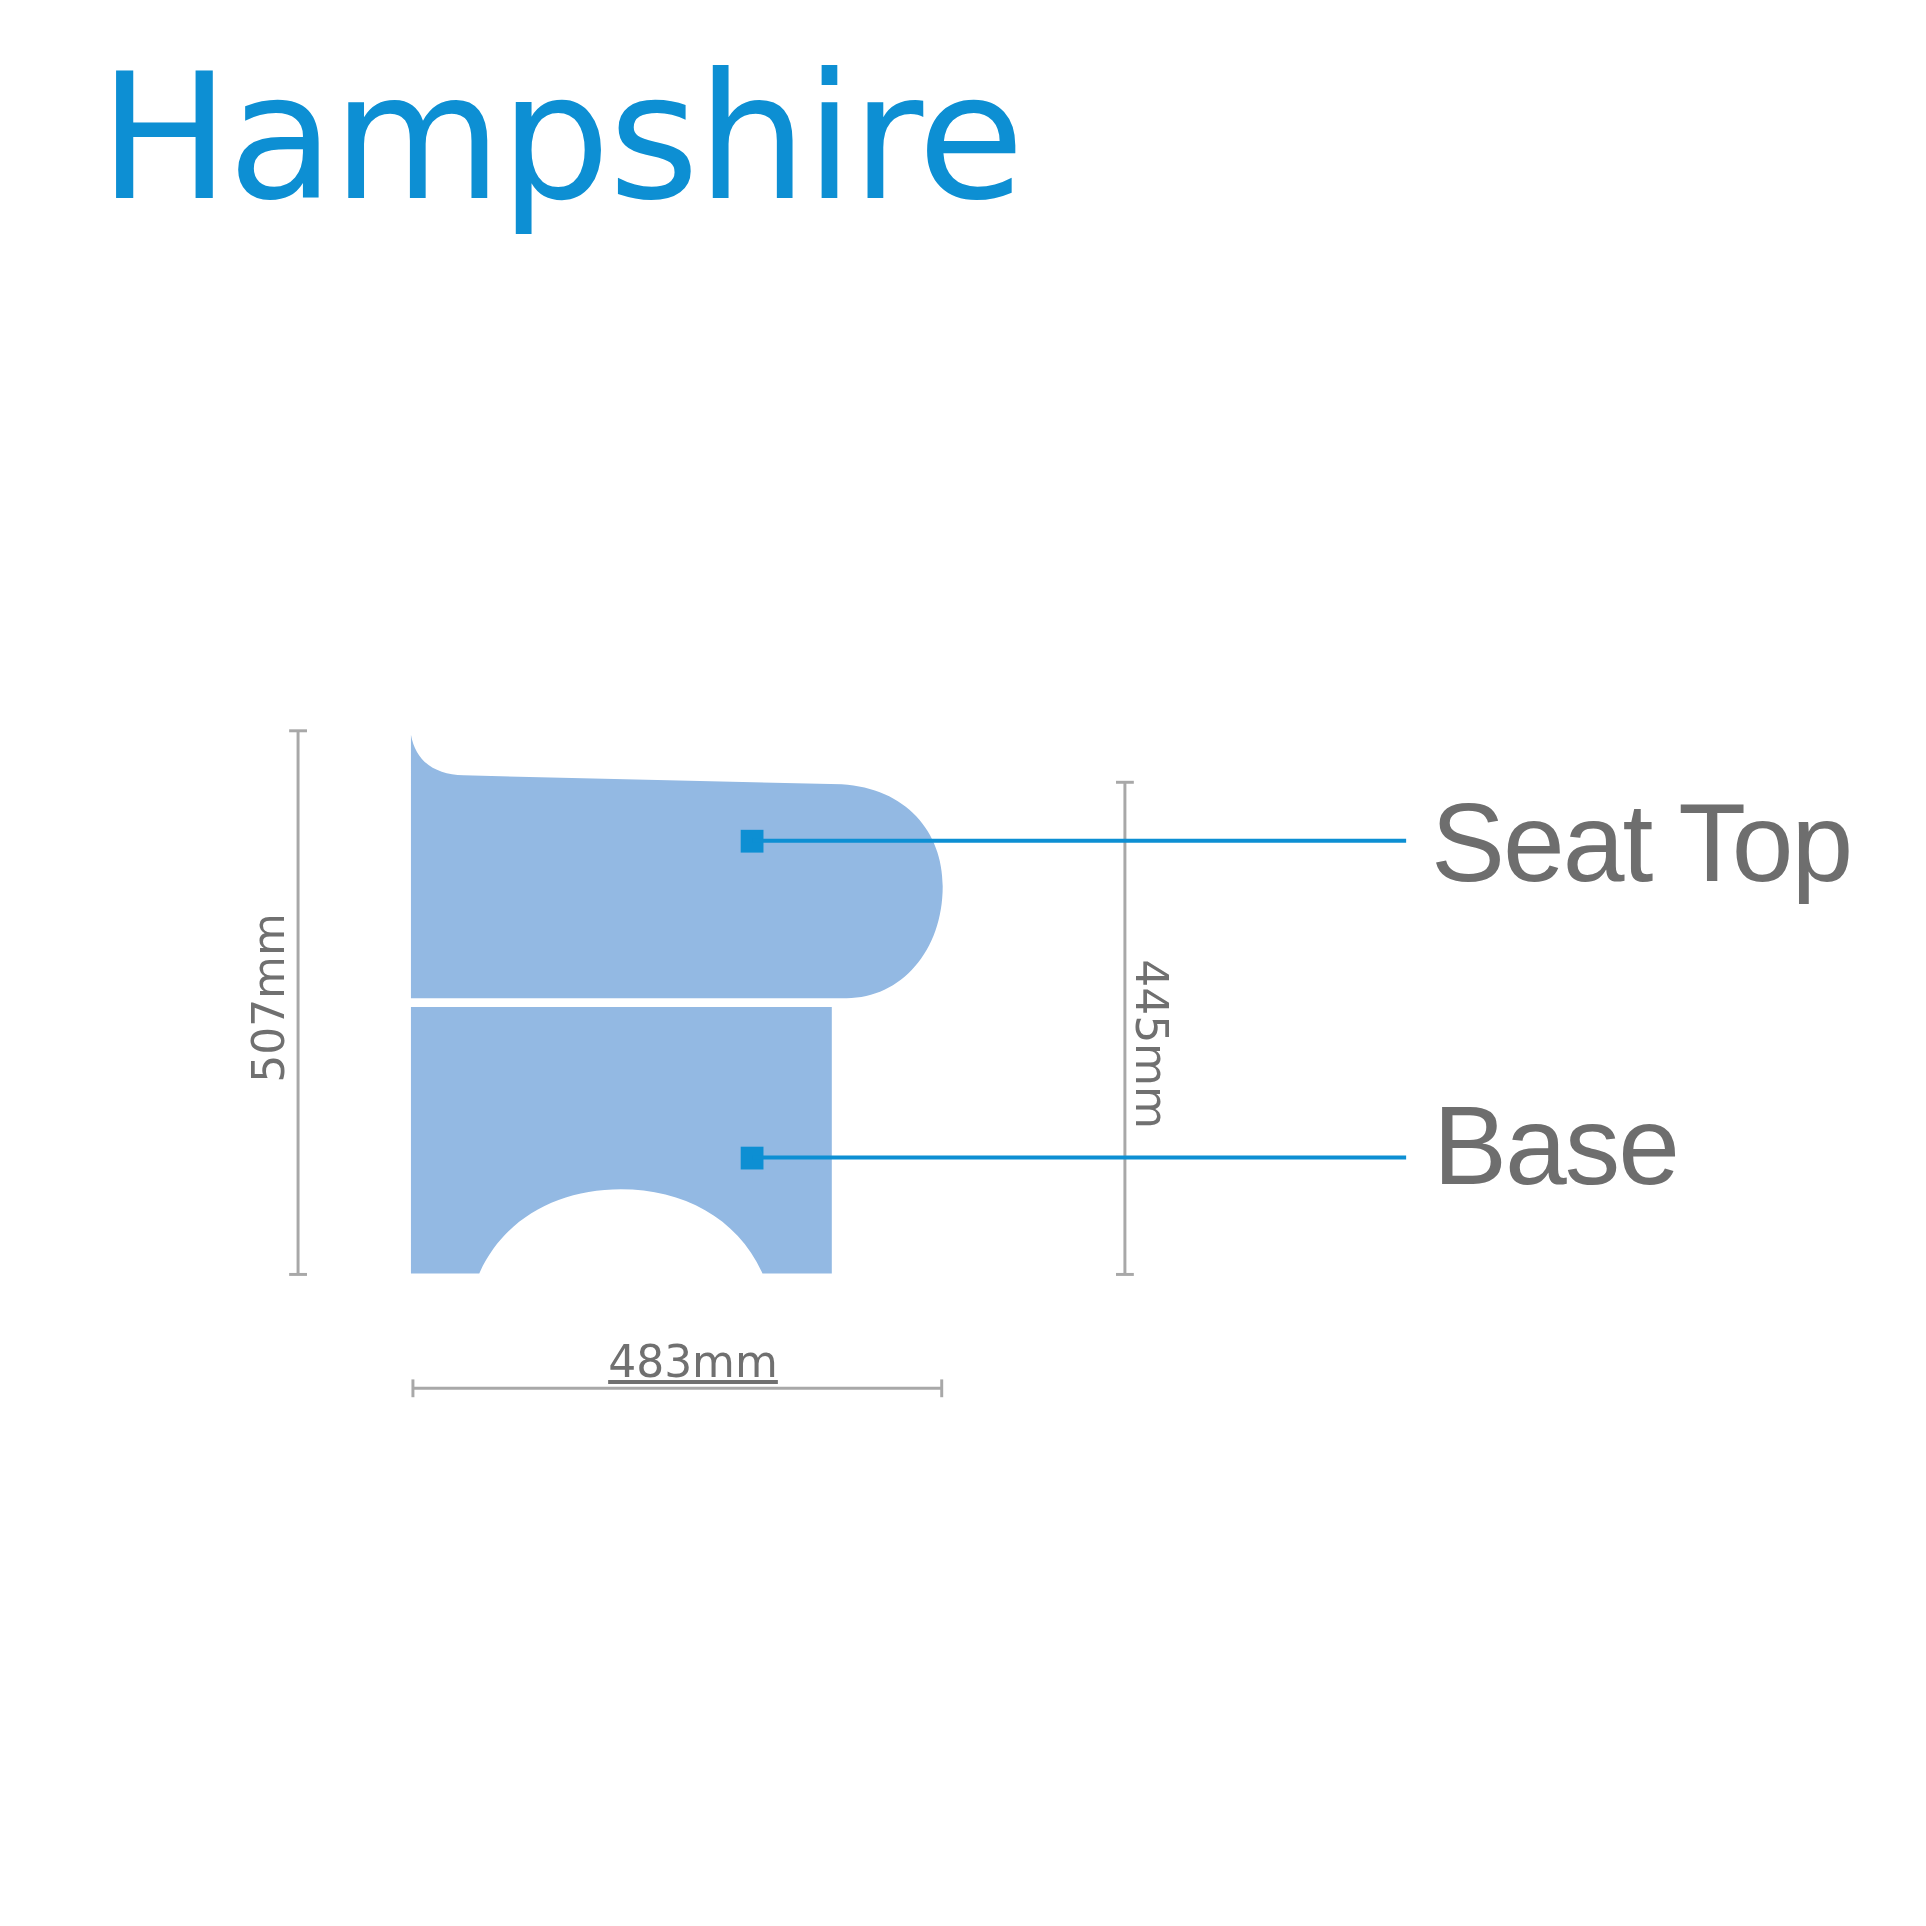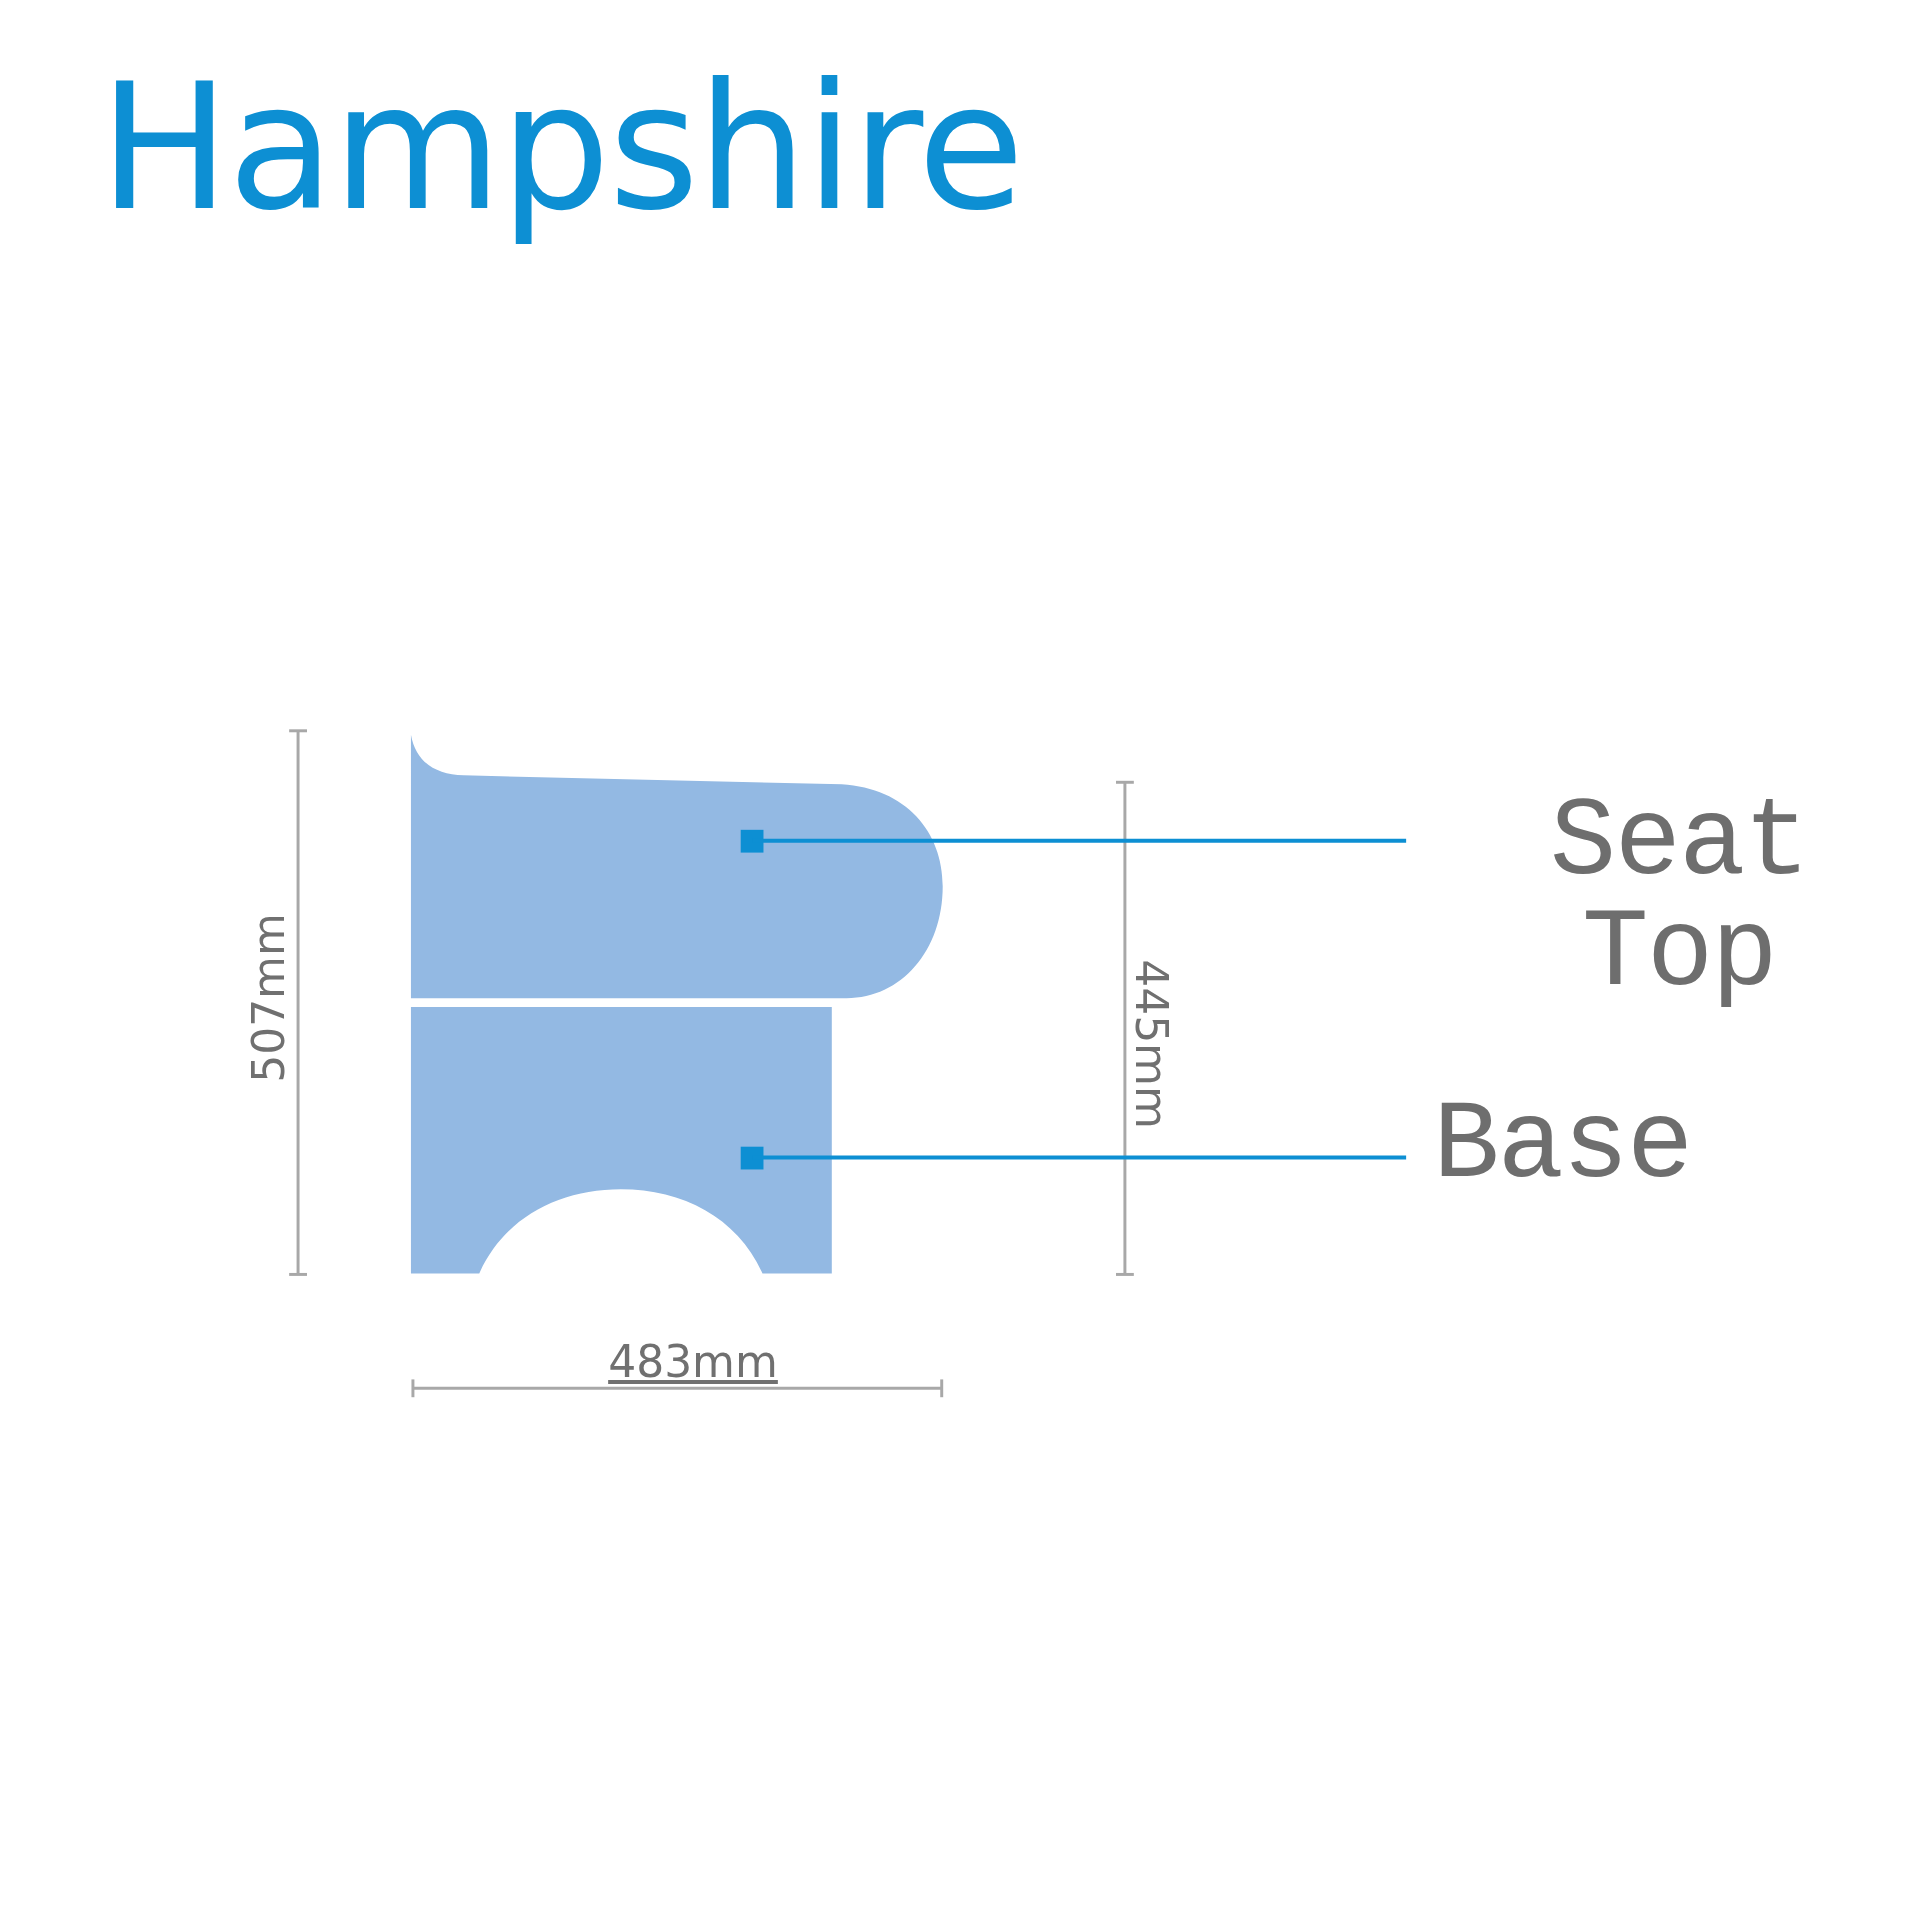--- a/index.html
+++ b/index.html
@@ -1,19 +1,19 @@
 <!DOCTYPE html>
 <html><head>
 <meta charset="utf-8">
 <style>
   html, body { margin: 0; padding: 0; background: #ffffff; }
   body { width: 1927px; height: 1927px; position: relative; overflow: hidden; font-family: "DejaVu Sans", "Liberation Sans", sans-serif; }
-  .title { position: absolute; left: 99px; top: 61px; font-size: 174px; color: #0d8fd3; letter-spacing: -2px; line-height: 1; font-family: "DejaVu Sans", sans-serif; }
+  .title { position: absolute; left: 99px; top: 51px; font-size: 174px; color: #0d8fd3; letter-spacing: -2px; line-height: 1; font-family: "DejaVu Sans", sans-serif; }
   svg.diagram { position: absolute; left: 0; top: 0; }
-  .callout-label { position: absolute; color: #6e6e6e; font-size: 111px; line-height: 1; font-family: Liberation Mono, monospace; letter-spacing: -2px; text-align: center; }
+  .callout-label { position: absolute; color: #6e6e6e; font-size: 111px; line-height: 1; font-family: Liberation Sans, sans-serif; letter-spacing: -2px; }
   .dim-label { position: absolute; color: #707070; font-size: 44px; line-height: 1; font-family: "DejaVu Sans", sans-serif; white-space: nowrap; }
 </style>
 </head>
 <body>
 
 <div class="title">Hampshire</div>
 
 <svg class="diagram" width="1927" height="1927" viewBox="0 0 1946 1946">
 
   <path d="M415 742 C420 770 440 782 468 783 L850 792 C915 796 952 840 952 895 C952 960 910 1008 855 1008 L415 1008 Z" fill="#93b9e3"></path>

